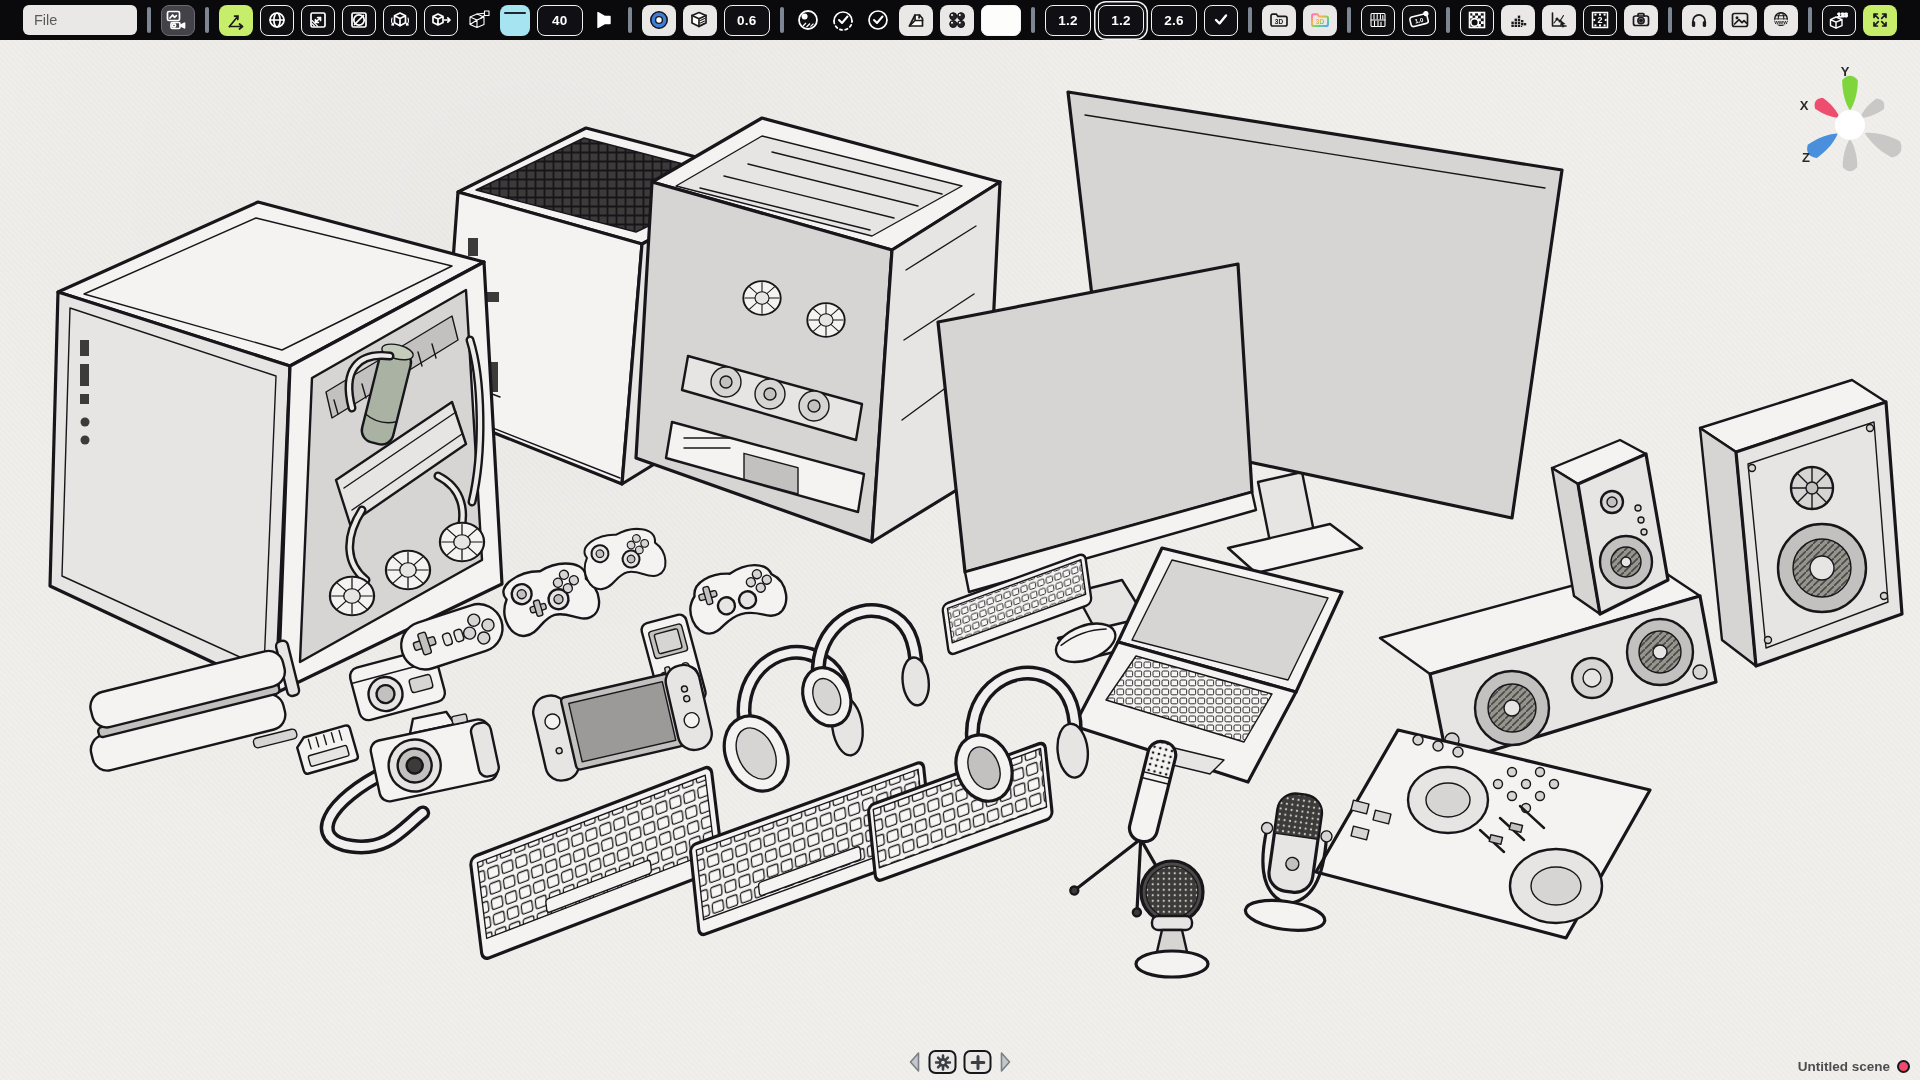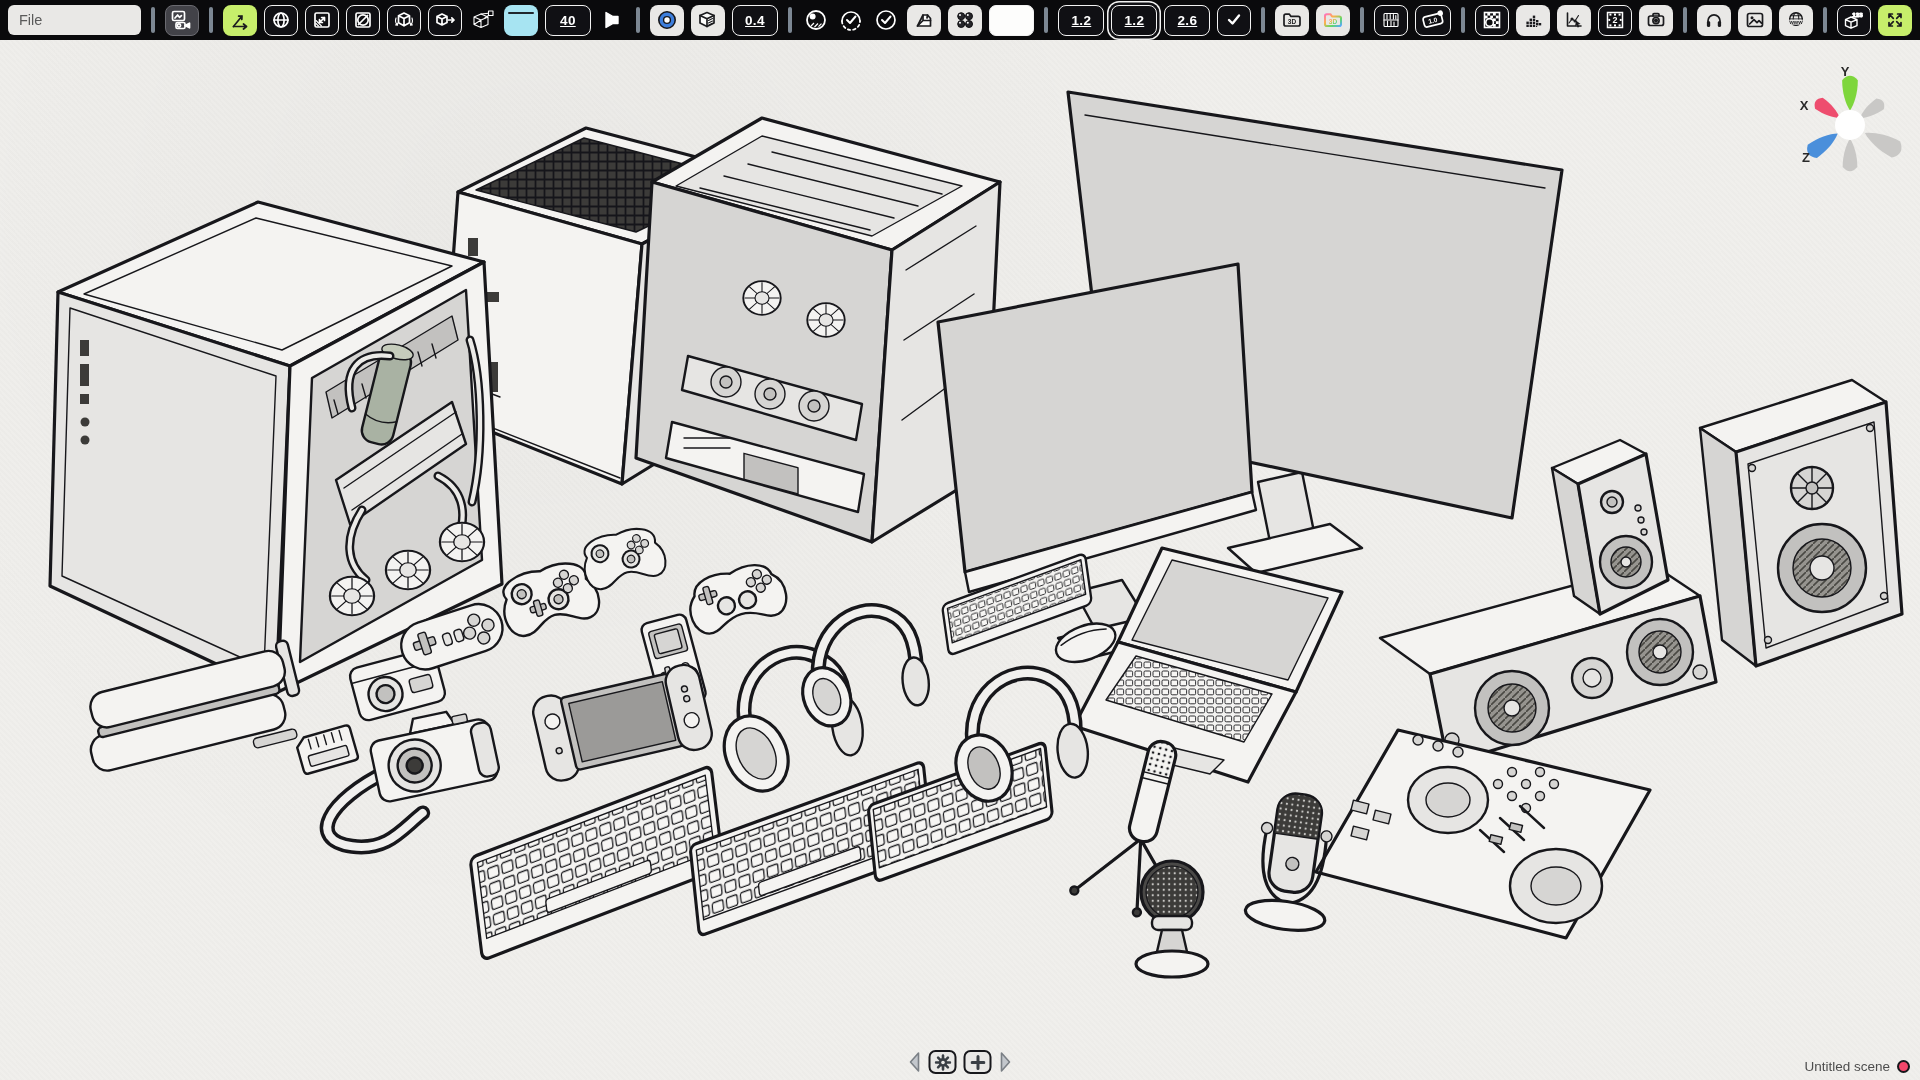--- a/index.html
+++ b/index.html
@@ -1,30 +1,30 @@
 <!DOCTYPE html>
 <html><head>
 <meta charset="utf-8">
 <style>
   html,body{margin:0;padding:0;width:1920px;height:1080px;overflow:hidden;
     font-family:"Liberation Sans",sans-serif;background:#0a0a0c;}
   .app{position:relative;width:1920px;height:1080px;}
 
   
   .toolbar{position:absolute;top:0;left:0;right:0;height:40px;background:#0a0a0c;
-    display:flex;align-items:center;padding:0 8px;gap:7px;z-index:5;}
+    display:flex;align-items:center;padding:0 23px;gap:7px;z-index:5;}
   .tb{height:31px;min-width:34px;border-radius:8px;display:flex;align-items:center;
     justify-content:center;padding:0 4px;cursor:pointer;box-sizing:border-box;border:none;background:transparent;}
   .tb svg{display:block;}
   .tb.dark{background:#101014;border:1.6px solid #f2f2f2;}
   .tb.gray{background:#424248;border:1.6px solid #6a6a70;}
   .tb.light{background:#e9e8e6;}
   .tb.green{background:#c7ee6b;}
   .tb.plain{background:transparent;min-width:28px;padding:0 1px;}
-  .chip{font-weight:bold;font-size:13.5px;color:#fff;letter-spacing:.3px;min-width:46px;text-decoration:underline;}
+  .chip{font-weight:bold;font-size:13.5px;color:#fff;letter-spacing:.3px;min-width:46px;}
   .chip.ring{box-shadow:0 0 0 2.5px #101014,0 0 0 4px #f2f2f2;}
   .file-btn{width:135px;height:30px;border-radius:6px;background:#e9e8e6;border:none;
     display:flex;align-items:center;padding-left:11px;font-size:14.5px;color:#5a5a5a;cursor:pointer;}
   .sep{width:4px;height:26px;border-radius:2px;background:#7c8793;margin:0 3px;flex:none;}
   .swatch-cyan{width:34px;height:31px;border-radius:8px;background:#a7e4f2;position:relative;border:none;cursor:pointer;}
   .swatch-cyan::after{content:"";position:absolute;left:4px;right:4px;top:7px;height:2.5px;background:#20262c;border-radius:2px;}
   .swatch-white{width:46px;height:31px;border-radius:7px;background:#fdfdfc;border:1.6px solid #f2f2f2;cursor:pointer;}
   .gW{stroke:#fff;fill:none;stroke-width:1.7;stroke-linecap:round;stroke-linejoin:round;}
   .gD{stroke:#1b1b1e;fill:none;stroke-width:1.7;stroke-linecap:round;stroke-linejoin:round;}
   .thin{stroke-width:1.1;}
@@ -60,21 +60,21 @@
 
   
   .bottom-nav{position:absolute;left:50%;transform:translateX(-50%);bottom:6px;
     display:flex;align-items:center;gap:7px;}
   .nav-btn{width:28px;height:24px;border-radius:7px;background:#e9e8e6;border:2.2px solid #17171b;
     display:flex;align-items:center;justify-content:center;cursor:pointer;padding:0;}
   .nav-arrow{background:transparent;border:none;cursor:pointer;padding:0;display:flex;}
 
   
   .footer{position:absolute;right:10px;bottom:6px;display:flex;align-items:center;gap:7px;}
-  .footer .name{font-size:13.5px;font-weight:normal;color:#4d4d4d;cursor:pointer;}
+  .footer .name{font-size:13.5px;font-weight:bold;color:#4d4d4d;cursor:pointer;}
   .status-dot{width:13px;height:13px;border-radius:50%;background:#f3476b;border:2px solid #17171b;box-sizing:border-box;}
 </style>
 </head>
 <body>
 
 <div class="app">
 
   <header class="toolbar">
 
     <button class="file-btn">
@@ -172,21 +172,21 @@
 
     <button class="tb light">
       <svg width="22" height="20" viewBox="0 0 22 20" class="gD">
         <path d="M10,2.5 L17,5.5 V13 L10,16.5 L3,13 V5.5 Z" fill="#fdfdfc"></path>
         <path d="M3,5.5 L10,8.8 L17,5.5 M10,8.8 V16.5"></path>
         <path class="thin" d="M11.5,10.5 L15.5,8.5 M11.5,13 L15.5,11 M11.5,15.3 L15.5,13.3"></path>
       </svg>
     </button>
 
     <button class="tb dark chip">
-      <span>0.4</span>
+      <span>0.6</span>
     </button>
 
     <div class="sep"></div>
 
     <button class="tb plain">
       <svg width="24" height="24" viewBox="0 0 24 24">
         <circle cx="12" cy="12" r="9" fill="#0e0e10" stroke="#fff" stroke-width="1.8"></circle>
         <circle cx="8.6" cy="8.6" r="3" fill="#fff"></circle>
         <path d="M7,18 L10,15 M10.5,19 L14,15.5 M14.5,18.7 L17.5,15.7" stroke="#fff" stroke-width="1.2"></path>
       </svg>

